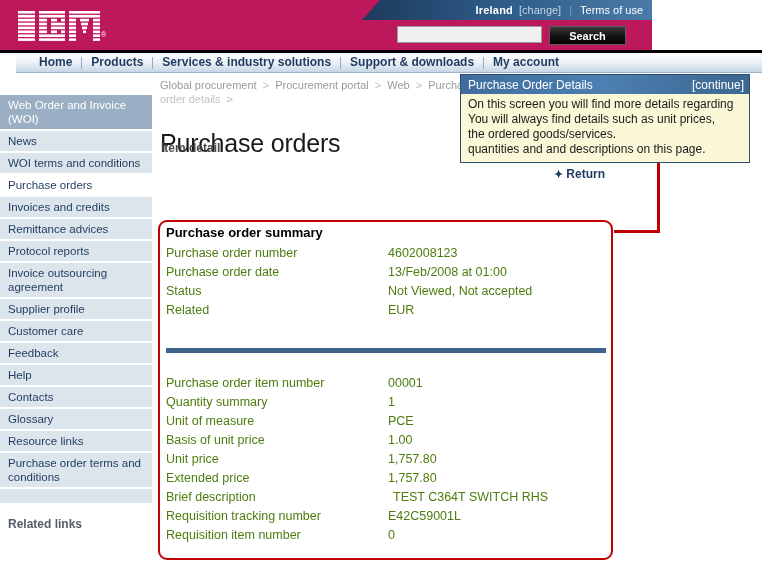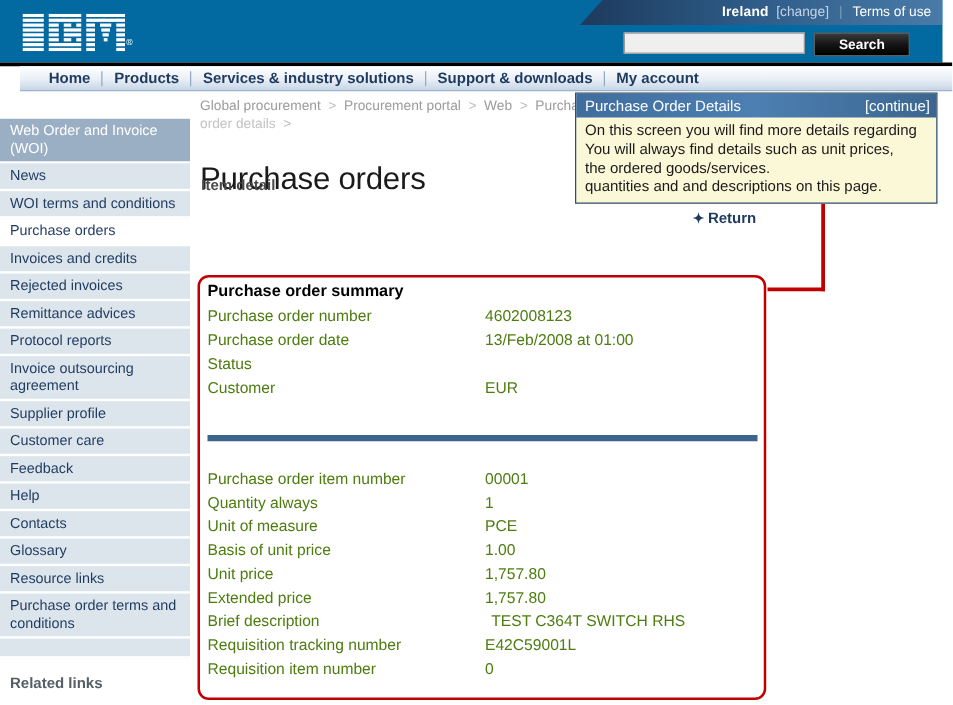--- a/index.html
+++ b/index.html
@@ -13,22 +13,22 @@
   #page {
     position: relative;
     width: 762px; height: 564px;
     overflow: hidden;
     background: #fff;
   }
 
   
   .masthead {
     position: absolute; left: 0; top: 0;
-    width: 754px; height: 50px;
-    background: #0369a1;
+    width: 652px; height: 50px;
+    background: #be185d;
     overflow: hidden;
   }
   .ibm-logo {
     position: absolute; left: 18px; top: 11px;
     width: 82px; height: 30px;
   }
   .ibm-reg {
     position: absolute; left: 101px; top: 31px;
     color: #ffffff; font-size: 7px; line-height: 8px;
   }
@@ -331,21 +331,20 @@
     <span class="nav-divider"></span>
     <span class="nav-item">My account</span>
   </div>
 
   <div class="sidebar">
     <div class="side-item header">Web Order and Invoice (WOI)</div>
     <div class="side-item">News</div>
     <div class="side-item">WOI terms and conditions</div>
     <div class="side-item selected">Purchase orders</div>
     <div class="side-item">Invoices and credits</div>
-    <div class="side-item">Rejected invoices</div>
     <div class="side-item">Remittance advices</div>
     <div class="side-item">Protocol reports</div>
     <div class="side-item">Invoice outsourcing agreement</div>
     <div class="side-item">Supplier profile</div>
     <div class="side-item">Customer care</div>
     <div class="side-item">Feedback</div>
     <div class="side-item">Help</div>
     <div class="side-item">Contacts</div>
     <div class="side-item">Glossary</div>
     <div class="side-item">Resource links</div>
@@ -390,36 +389,37 @@
       <div class="kv-row">
         <span class="kv-key">Purchase order number</span>
         <span class="kv-val">4602008123</span>
       </div>
       <div class="kv-row">
         <span class="kv-key">Purchase order date</span>
         <span class="kv-val">13/Feb/2008 at 01:00</span>
       </div>
       <div class="kv-row">
         <span class="kv-key">Status</span>
-      </div>
-      <div class="kv-row">
-        <span class="kv-key">Customer</span>
+        <span class="kv-val">Not Viewed, Not accepted</span>
+      </div>
+      <div class="kv-row">
+        <span class="kv-key">Related</span>
         <span class="kv-val">EUR</span>
       </div>
     </div>
 
     <div class="divider-bar"></div>
 
     <div class="kv-block" style="top:152px;">
       <div class="kv-row">
         <span class="kv-key">Purchase order item number</span>
         <span class="kv-val">00001</span>
       </div>
       <div class="kv-row">
-        <span class="kv-key">Quantity always</span>
+        <span class="kv-key">Quantity summary</span>
         <span class="kv-val">1</span>
       </div>
       <div class="kv-row">
         <span class="kv-key">Unit of measure</span>
         <span class="kv-val">PCE</span>
       </div>
       <div class="kv-row">
         <span class="kv-key">Basis of unit price</span>
         <span class="kv-val">1.00</span>
       </div>

